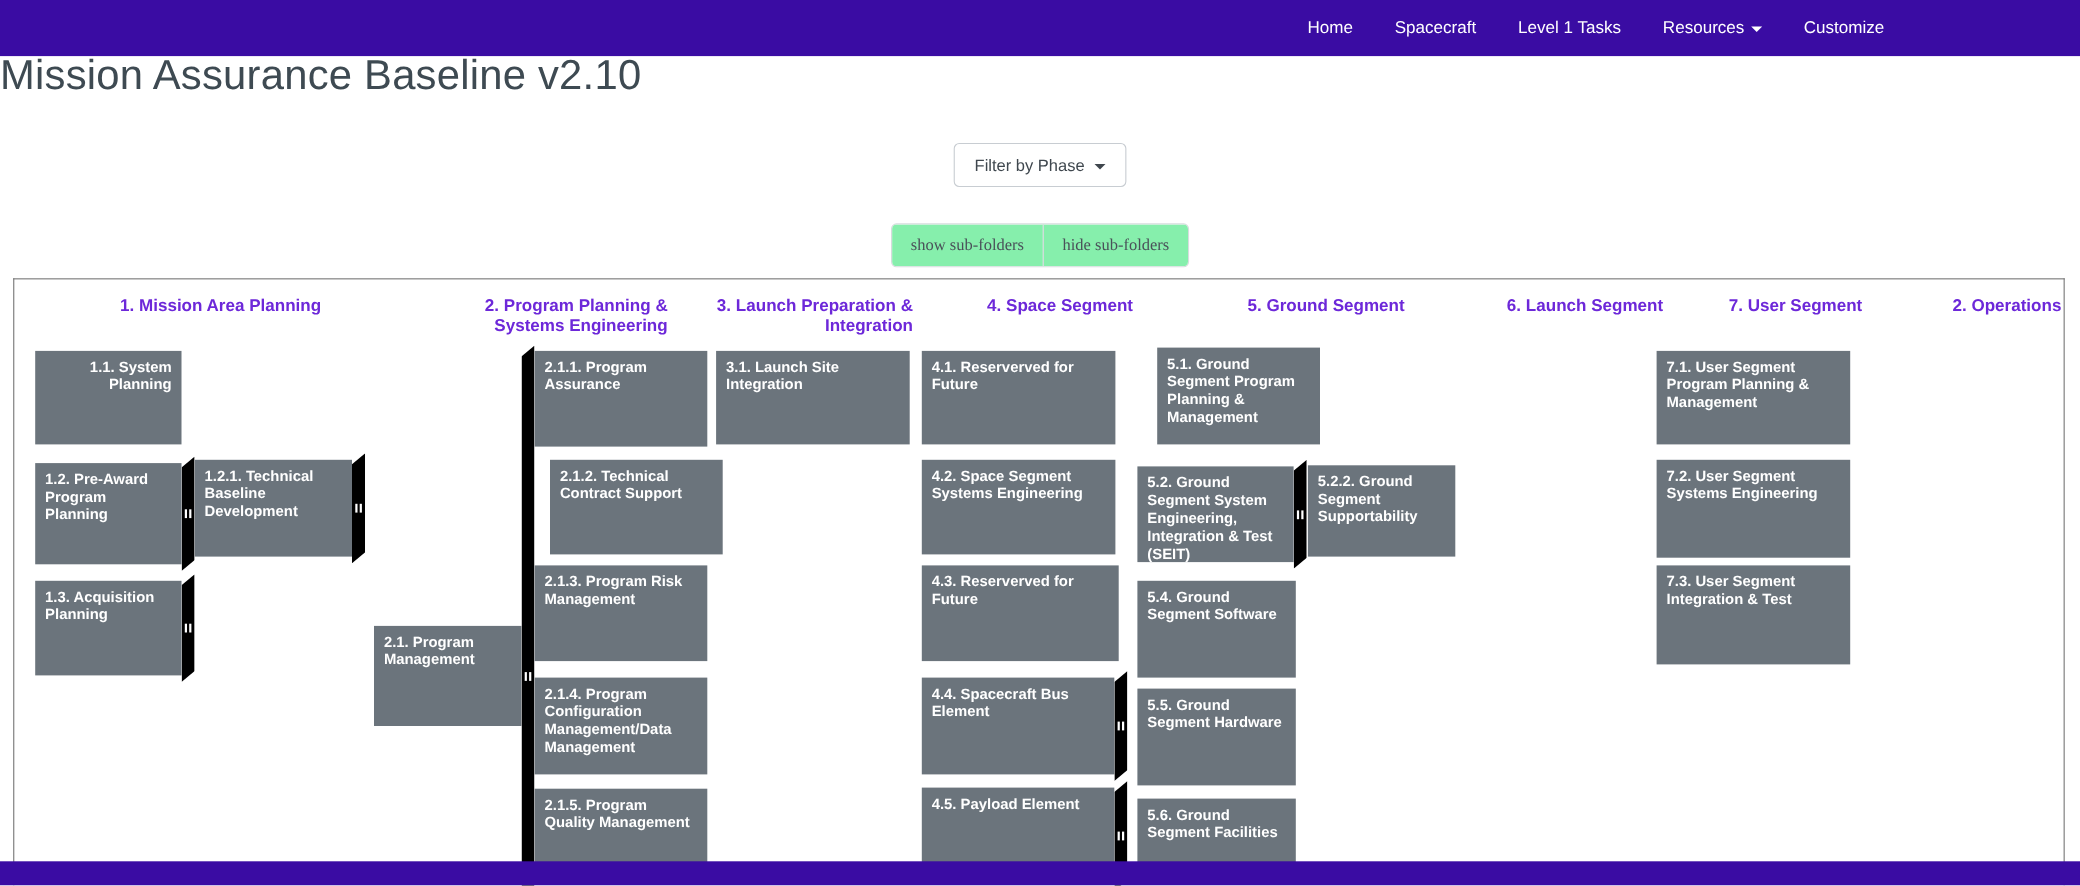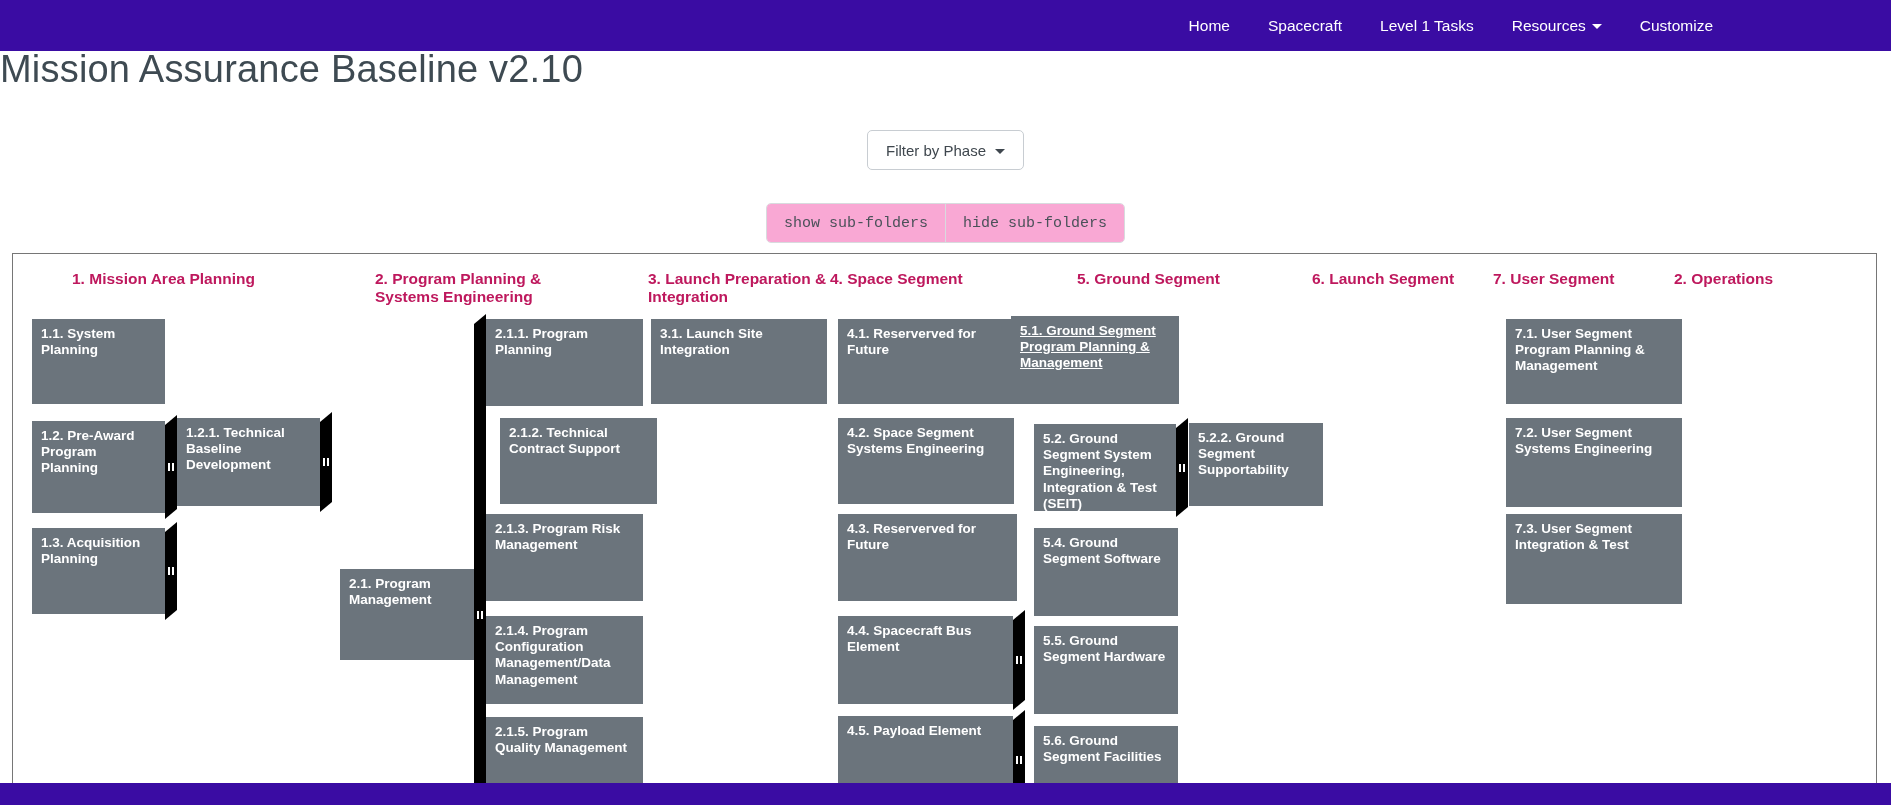--- a/index.html
+++ b/index.html
@@ -33,32 +33,32 @@
   .filter-row{position:absolute;top:130px;left:0;width:1891px;display:flex;justify-content:center;}
   .filter-btn{
     background:#ffffff;border:1px solid #c8cdd2;border-radius:5px;
     height:40px;padding:0 18px;font-size:15px;color:#3f474e;
     display:flex;align-items:center;gap:9px;cursor:pointer;
     font-family:inherit;
   }
   .subfolder-row{position:absolute;top:203px;left:0;width:1891px;display:flex;justify-content:center;}
   .btn-group{display:flex;border:1px solid #d8dbde;border-radius:5px;overflow:hidden;background:#fff;}
   .group-btn{
-    background:#f9a8d4;border:none;height:38px;padding:0 17px;
-    font-size:15px;color:#4a5159;cursor:pointer;font-family:Liberation Mono, monospace;
+    background:#86efac;border:none;height:38px;padding:0 17px;
+    font-size:15px;color:#4a5159;cursor:pointer;font-family:Liberation Serif, serif;
   }
   .group-btn + .group-btn{border-left:1px solid #d8dbde;}
   
   .board{
     position:absolute;left:12px;top:253px;width:1865px;height:552px;
     border:1px solid #767676;border-bottom:none;box-sizing:border-box;background:#fff;
   }
   .col-header{
     position:absolute;top:16px;transform:translateX(-50%);
-    text-align:left;font-size:15.5px;font-weight:600;color:#be185d;line-height:1.15;
+    text-align:right;font-size:15.5px;font-weight:600;color:#6d28d9;line-height:1.15;
   }
   .tbox{
     position:absolute;background:#6b747c;color:#ffffff;
     font-size:13.5px;font-weight:700;line-height:1.2;
     padding:7px 9px;box-sizing:border-box;cursor:pointer;
   }
   .bar{
     position:absolute;right:-12px;top:-6px;width:12px;height:calc(100% + 12px);
     background:#000;
     clip-path:polygon(0 10px,100% 0,100% calc(100% - 10px),0 100%);
@@ -114,21 +114,21 @@
 
   <div class="col-header" style="left:169px;width:220px;">1. Mission Area Planning</div>
   <div class="col-header" style="left:478px;width:232px;">2. Program Planning &amp; Systems Engineering</div>
   <div class="col-header" style="left:726px;width:182px;">3. Launch Preparation &amp; Integration</div>
   <div class="col-header" style="left:917px;width:200px;">4. Space Segment</div>
   <div class="col-header" style="left:1164px;width:200px;">5. Ground Segment</div>
   <div class="col-header" style="left:1399px;width:200px;">6. Launch Segment</div>
   <div class="col-header" style="left:1580px;width:200px;">7. User Segment</div>
   <div class="col-header" style="left:1761px;width:200px;">2. Operations</div>
 
-  <div class="tbox" style="left:19px;top:65px;width:133px;height:85px;">1.1. System Planning</div>
+  <div class="tbox" style="left:19px;top:65px;width:133px;height:85px;text-align:right;">1.1. System Planning</div>
   <div class="tbox" style="left:19px;top:167px;width:133px;height:92px;">
     <span>1.2. Pre-Award Program Planning</span>
     <div class="bar">
         <span class="grip">
           <i></i>
           <i></i>
         </span>
       </div>
   </div>
   <div class="tbox" style="left:164px;top:164px;width:143px;height:88px;">
@@ -150,21 +150,21 @@
       </div>
   </div>
 
   <div class="tbox" style="left:327px;top:315px;width:134px;height:91px;">2.1. Program Management</div>
   <div class="tallbar" style="left:461px;top:60px;height:492px;">
     <span class="grip" style="top:297px;">
         <i></i>
         <i></i>
       </span>
   </div>
-  <div class="tbox" style="left:473px;top:65px;width:157px;height:87px;">2.1.1. Program Planning</div>
+  <div class="tbox" style="left:473px;top:65px;width:157px;height:87px;">2.1.1. Program Assurance</div>
   <div class="tbox" style="left:487px;top:164px;width:157px;height:86px;">2.1.2. Technical Contract Support</div>
   <div class="tbox" style="left:473px;top:260px;width:157px;height:87px;">2.1.3. Program Risk Management</div>
   <div class="tbox" style="left:473px;top:362px;width:157px;height:88px;">2.1.4. Program Configuration Management/Data Management</div>
   <div class="tbox" style="left:473px;top:463px;width:157px;height:87px;">2.1.5. Program Quality Management</div>
 
   <div class="tbox" style="left:638px;top:65px;width:176px;height:85px;">3.1. Launch Site Integration</div>
 
   <div class="tbox" style="left:825px;top:65px;width:176px;height:85px;">4.1. Reserverved for Future</div>
   <div class="tbox" style="left:825px;top:164px;width:176px;height:86px;">4.2. Space Segment Systems Engineering</div>
   <div class="tbox" style="left:825px;top:260px;width:179px;height:87px;">4.3. Reserverved for Future</div>
@@ -180,21 +180,21 @@
   <div class="tbox" style="left:825px;top:462px;width:175px;height:88px;">
     <span>4.5. Payload Element</span>
     <div class="bar">
         <span class="grip">
           <i></i>
           <i></i>
         </span>
       </div>
   </div>
 
-  <div class="tbox" style="left:998px;top:62px;width:168px;height:88px;text-decoration:underline;">5.1. Ground Segment Program Planning &amp; Management</div>
+  <div class="tbox" style="left:1039px;top:62px;width:148px;height:88px;">5.1. Ground Segment Program Planning &amp; Management</div>
   <div class="tbox" style="left:1021px;top:170px;width:142px;height:87px;">
     <span>5.2. Ground Segment System Engineering, Integration &amp; Test (SEIT)</span>
     <div class="bar">
         <span class="grip">
           <i></i>
           <i></i>
         </span>
       </div>
   </div>
   <div class="tbox" style="left:1176px;top:169px;width:134px;height:83px;">5.2.2. Ground Segment Supportability</div>

